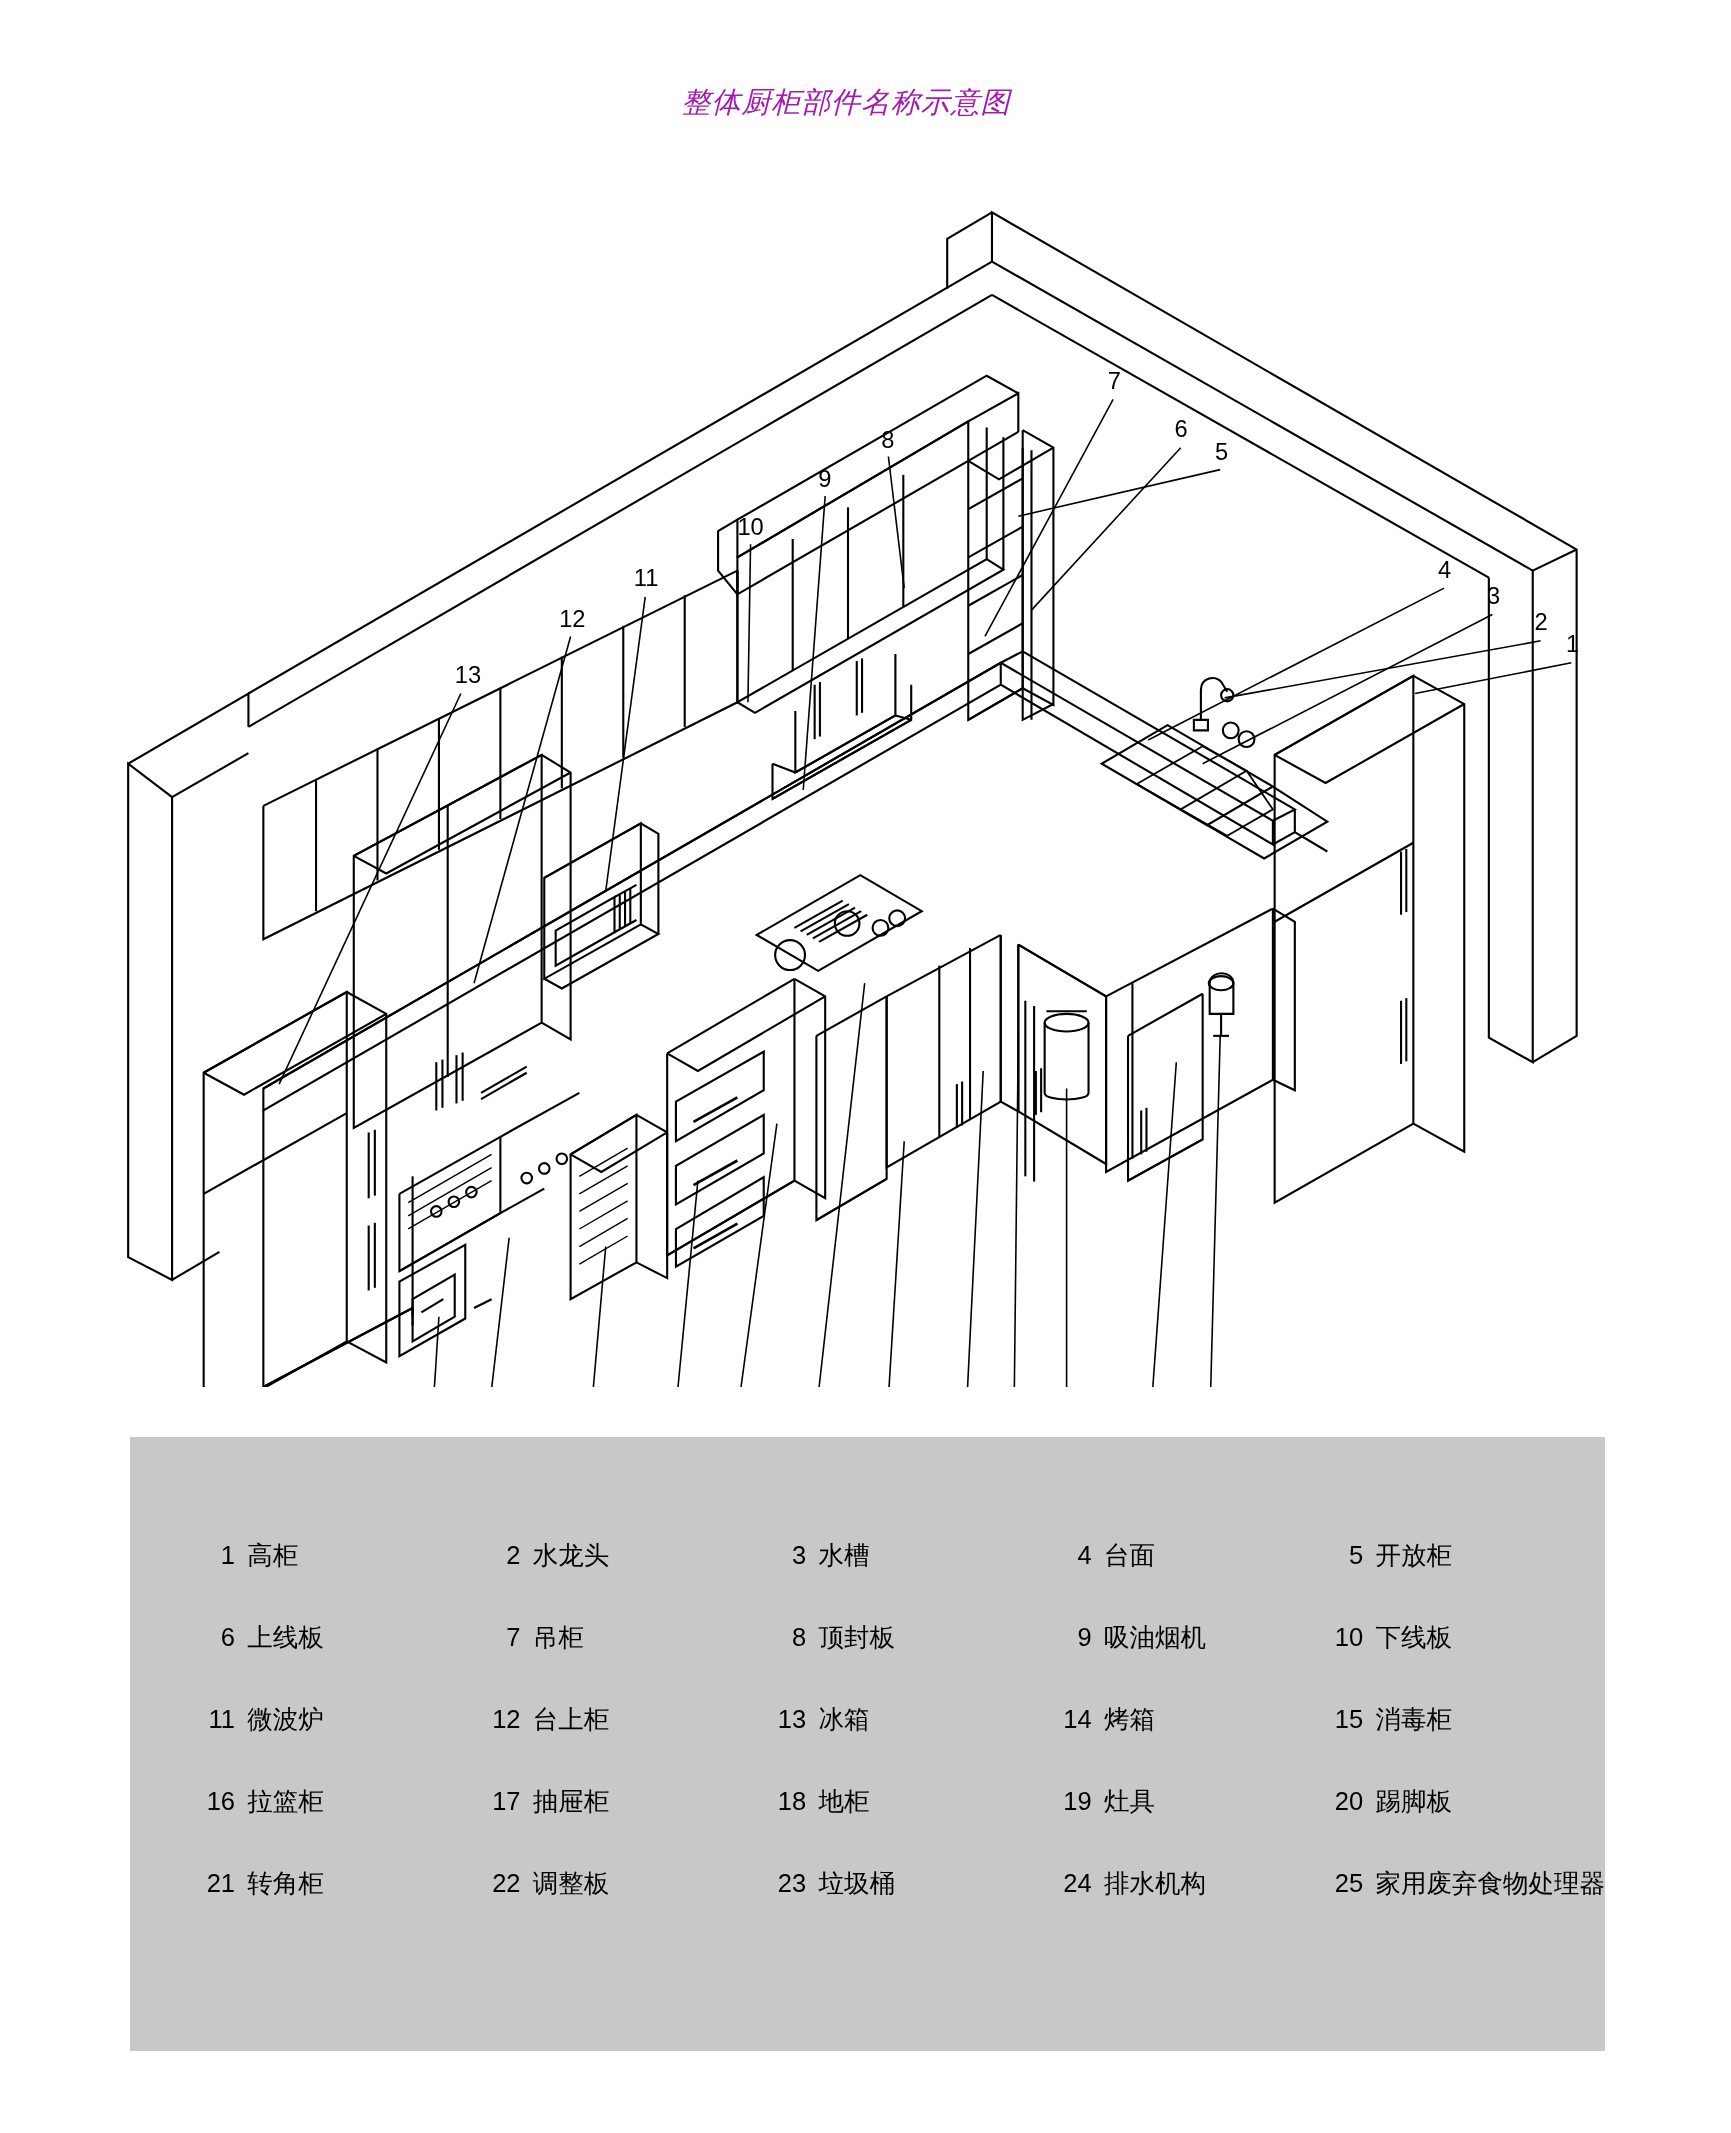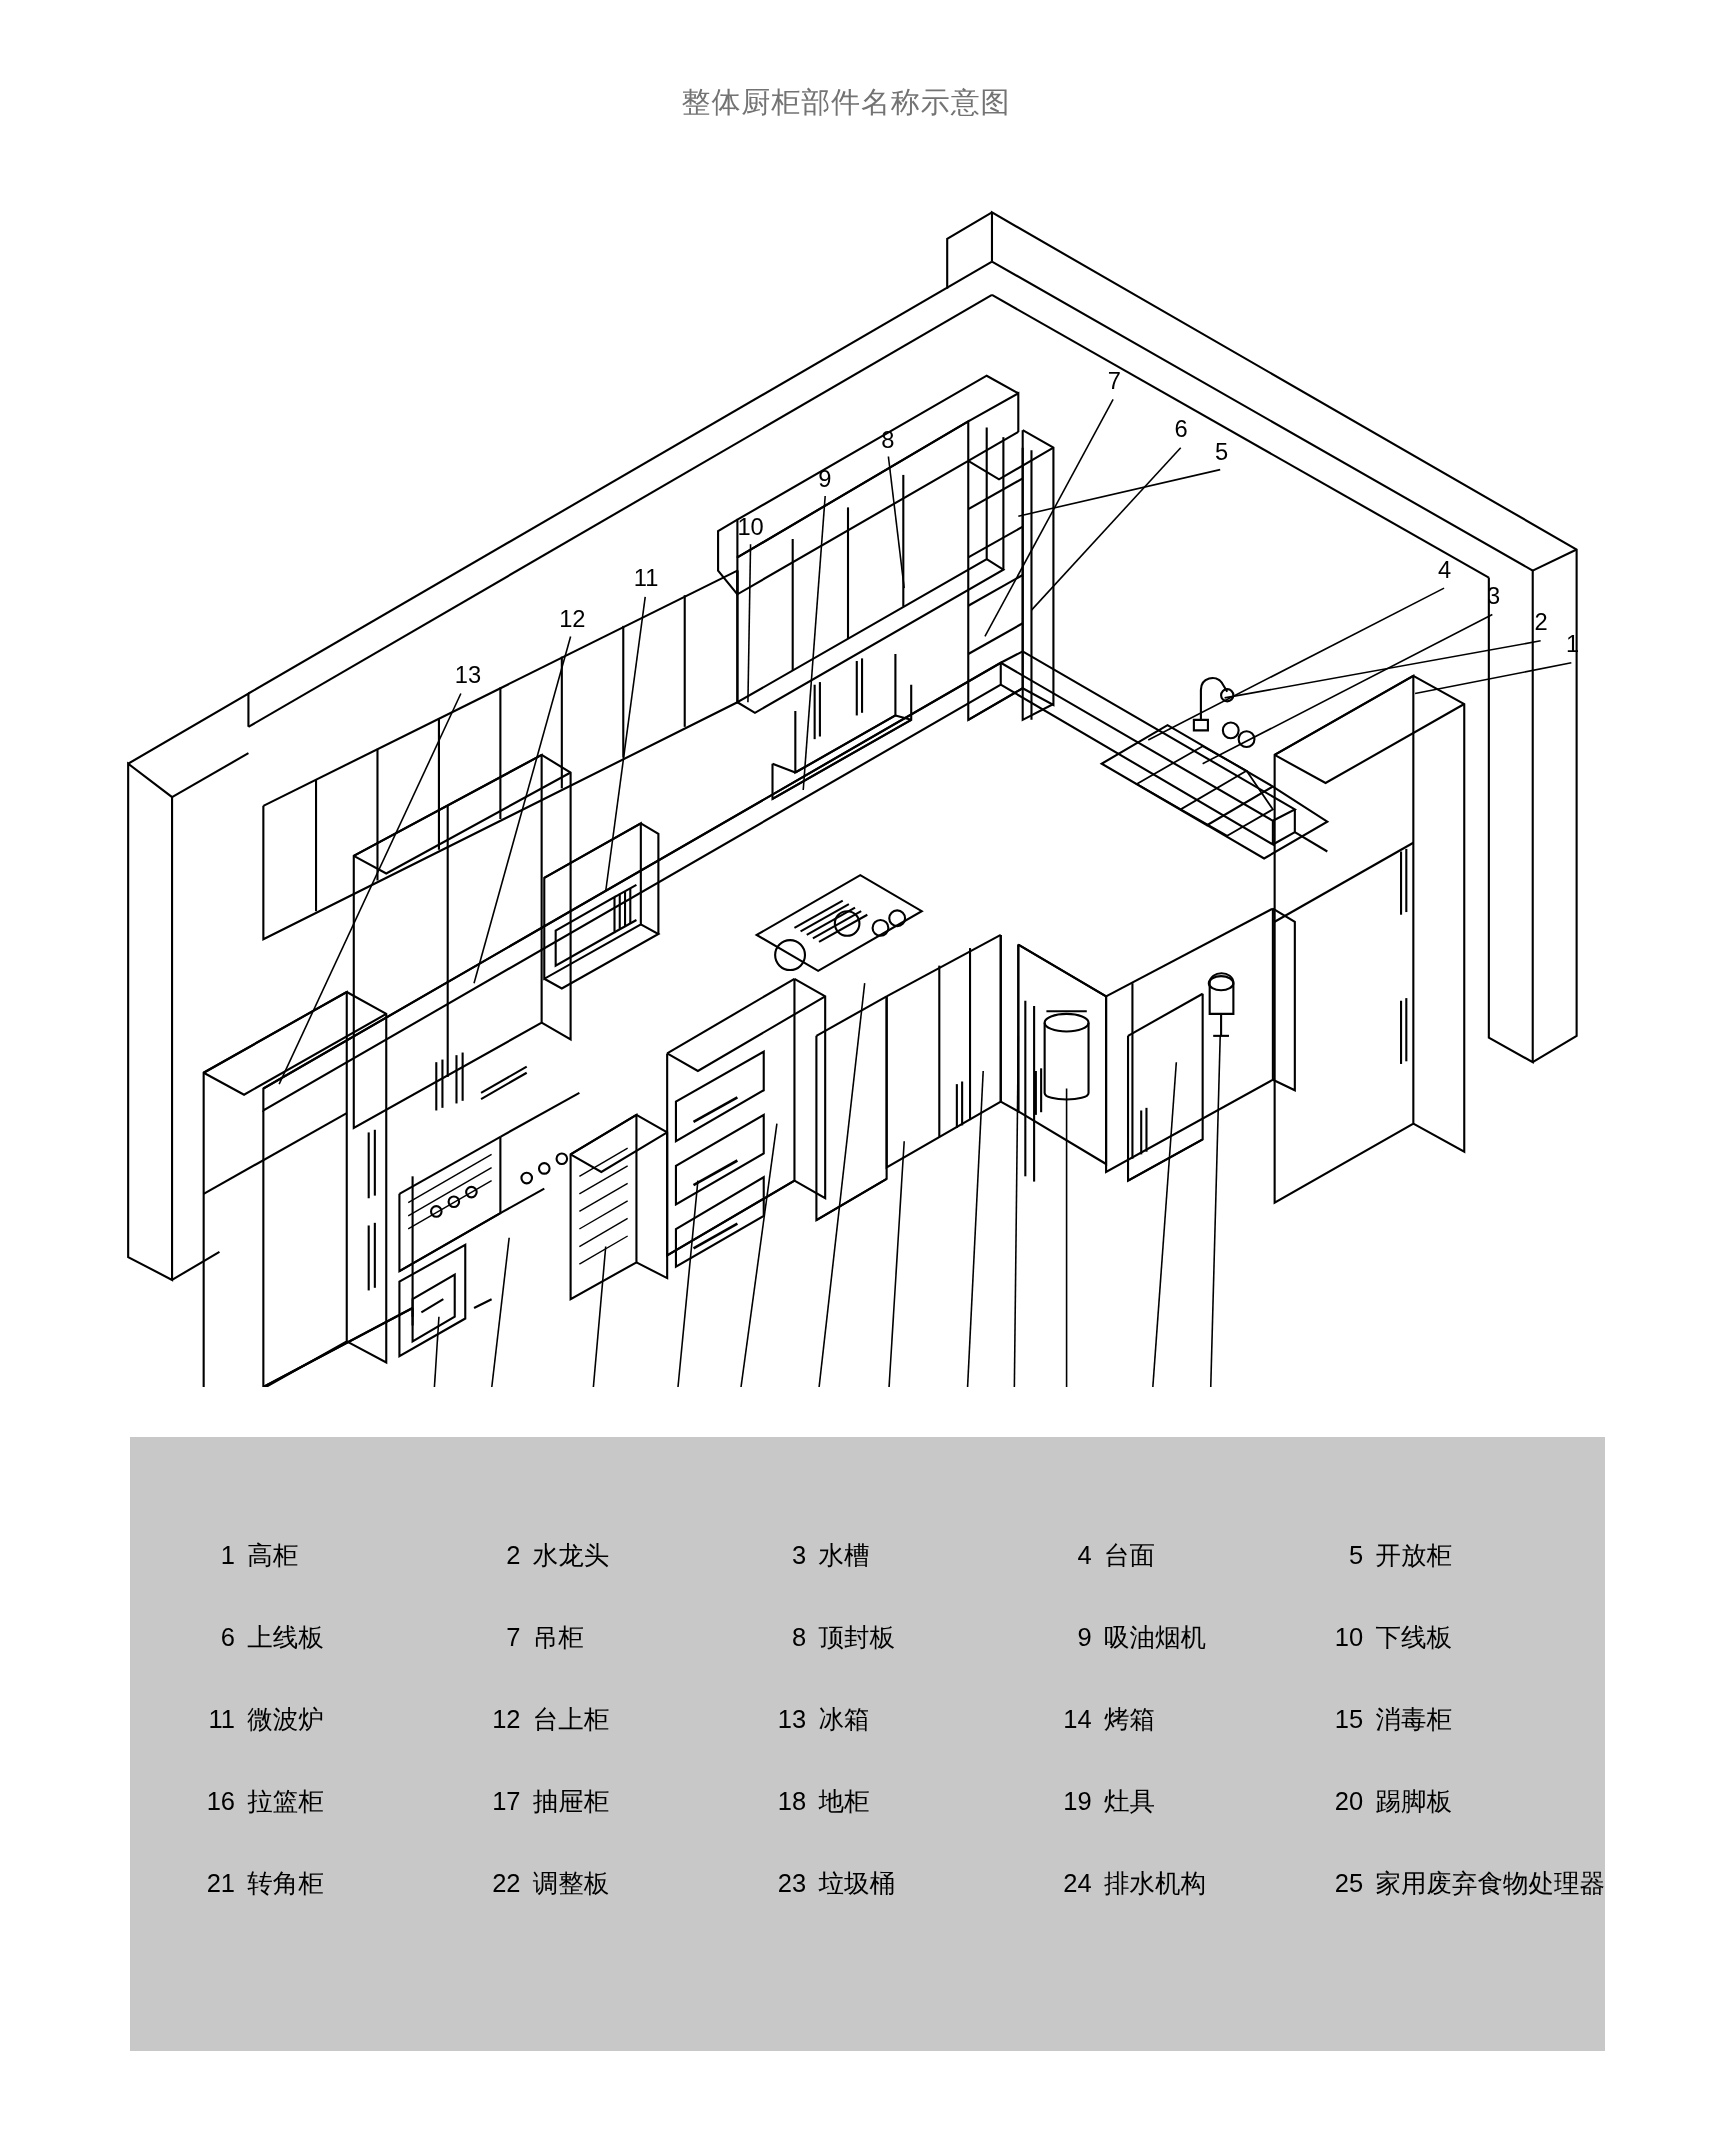--- a/index.html
+++ b/index.html
@@ -21,21 +21,22 @@
     height: 2133px;
   }
   .title {
     position: absolute;
     top: 83px;
     left: 0;
     width: 1692px;
     text-align: center;
     font-size: 29px;
     letter-spacing: 0.9px;
-    color: #737373;
+    color: #a21caf;
+    font-style: italic;
   }
   .diagram-area {
     position: absolute;
     left: 0;
     top: 158px;
     width: 1732px;
     height: 1229px;
   }
   .diagram-area svg {
     display: block;

